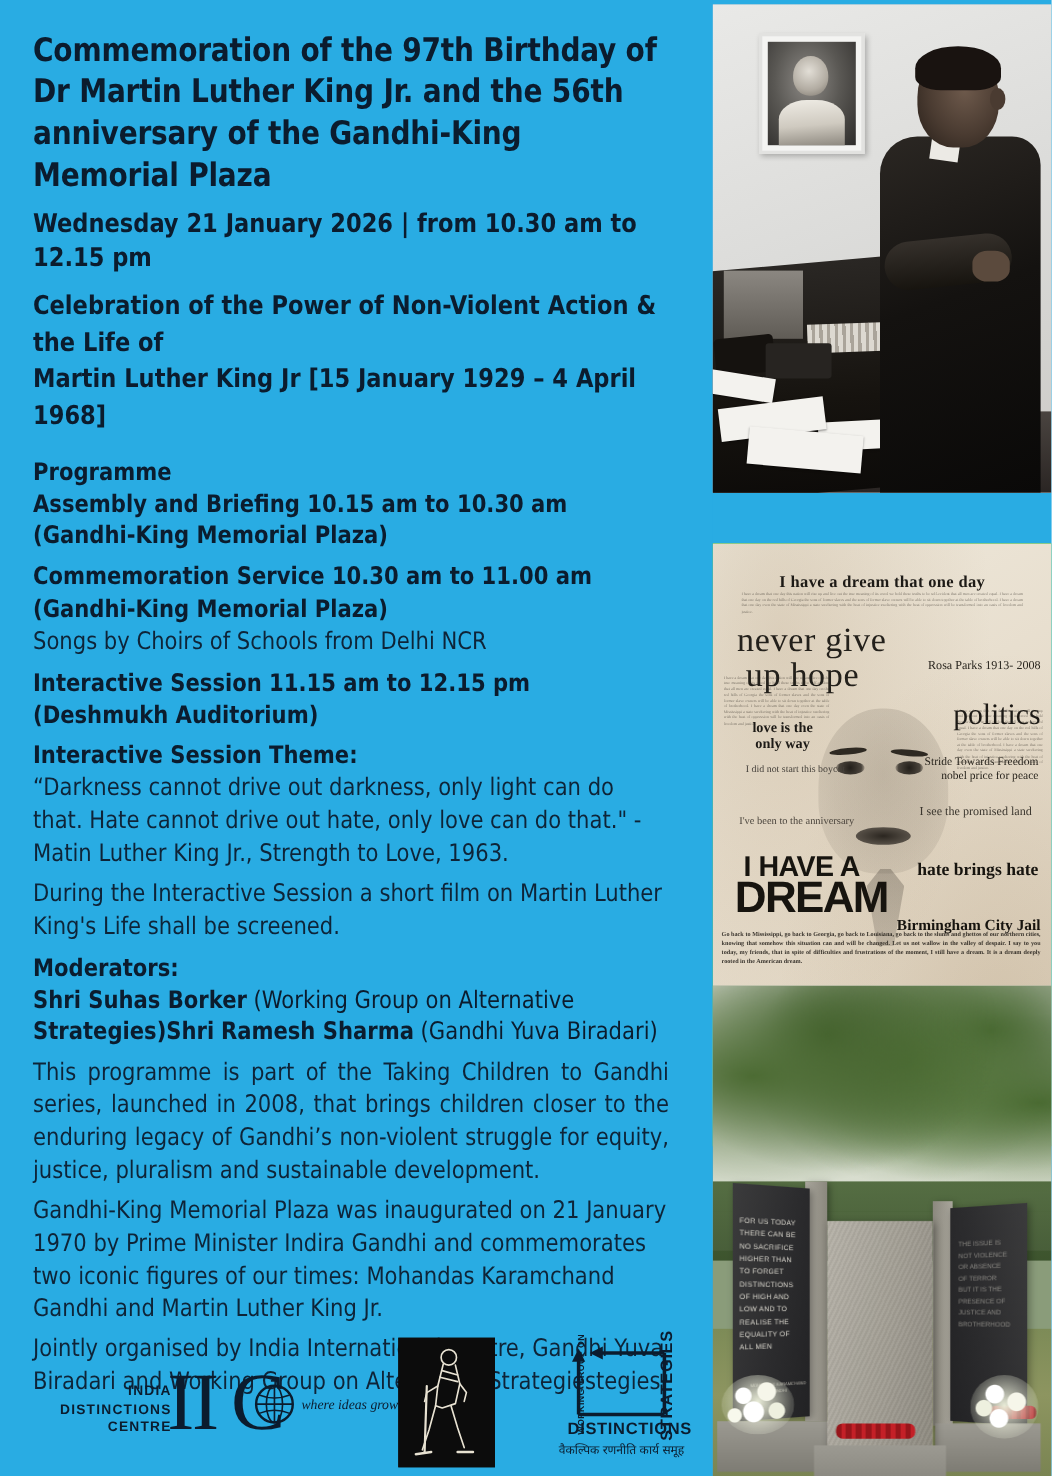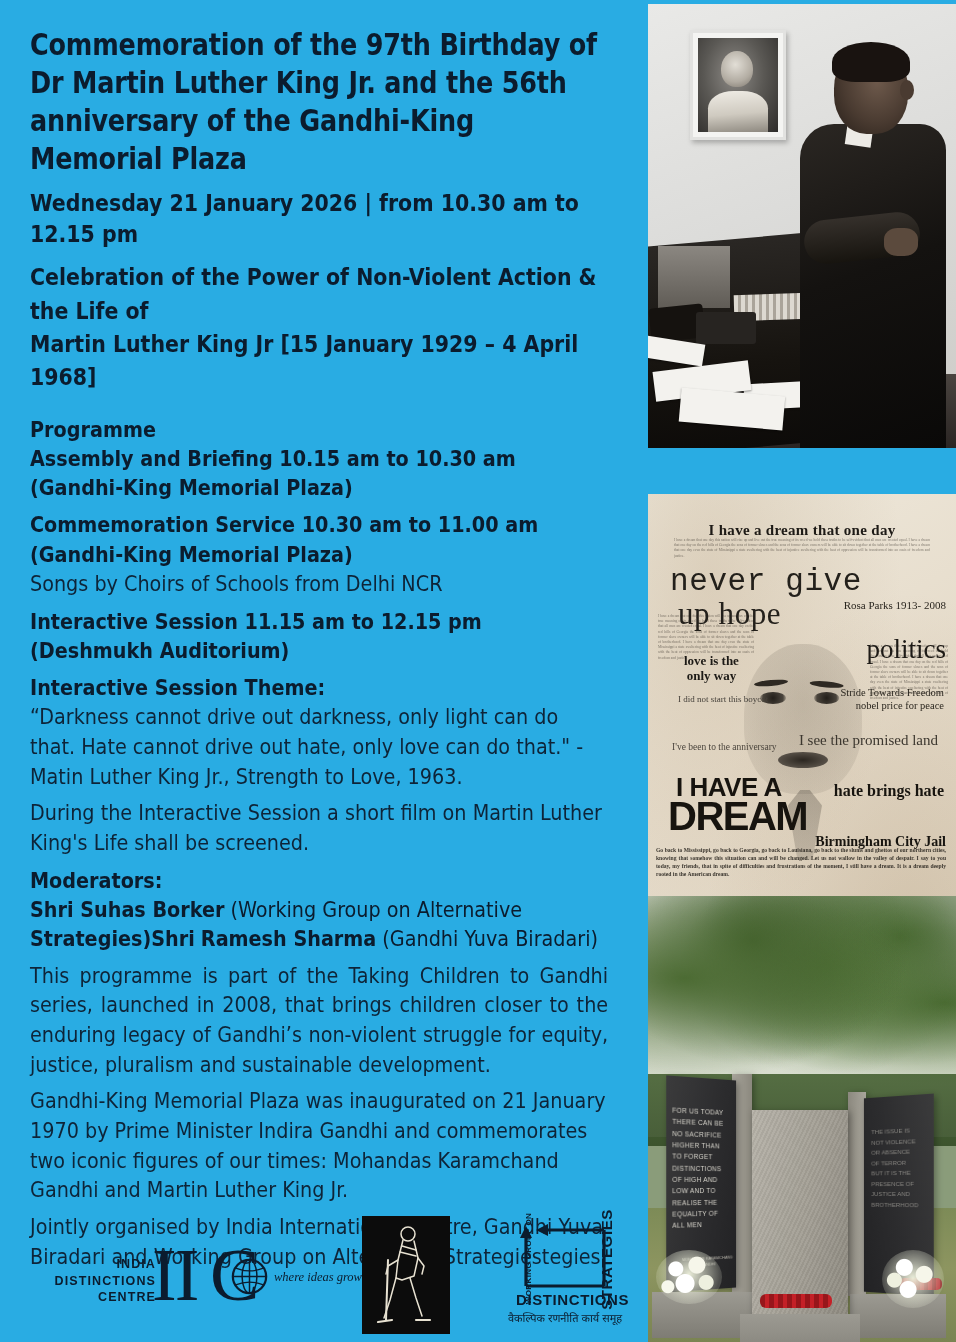--- a/index.html
+++ b/index.html
@@ -381,21 +381,21 @@
   .cl-headline {
     left: 50%; top: 28px;
     transform: translateX(-50%);
     font-family: "Liberation Serif", serif;
     font-weight: bold;
     font-size: 15px;
     letter-spacing: 0.3px;
   }
   .cl-nevergive {
     left: 22px; top: 70px;
-    font-family: Liberation Mono, monospace;
+    font-family: Liberation Serif, serif;
     font-size: 31px;
     letter-spacing: 0.6px;
     color: #23201b;
   }
   .cl-uphope {
     left: 30px; top: 102px;
     font-family: "Liberation Serif", serif;
     font-size: 31px;
     letter-spacing: 0.6px;
     color: #23201b;
@@ -439,21 +439,21 @@
   }
   .cl-mountaintop {
     left: 24px; top: 248px;
     font-family: "Liberation Serif", serif;
     font-size: 9.5px;
     color: #4a443c;
   }
   .cl-promised {
     right: 18px; top: 238px;
     font-family: "Liberation Serif", serif;
-    font-size: 15px;
+    font-size: 11px;
     color: #3c372f;
   }
   .cl-ihavea {
     left: 28px; top: 278px;
     font-family: "Liberation Sans", sans-serif;
     font-weight: bold;
     font-size: 26px;
     letter-spacing: -0.5px;
     color: #17140f;
   }

